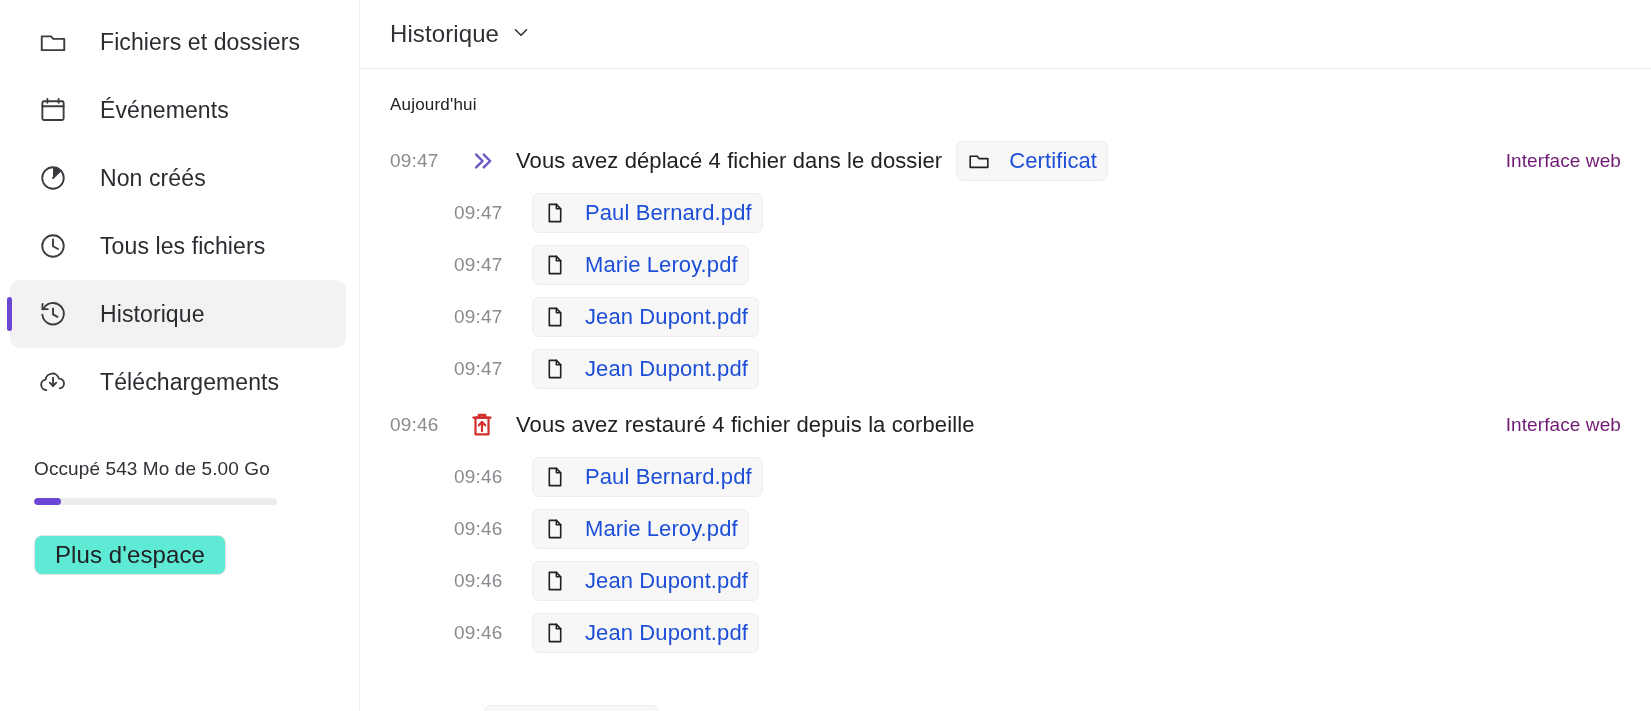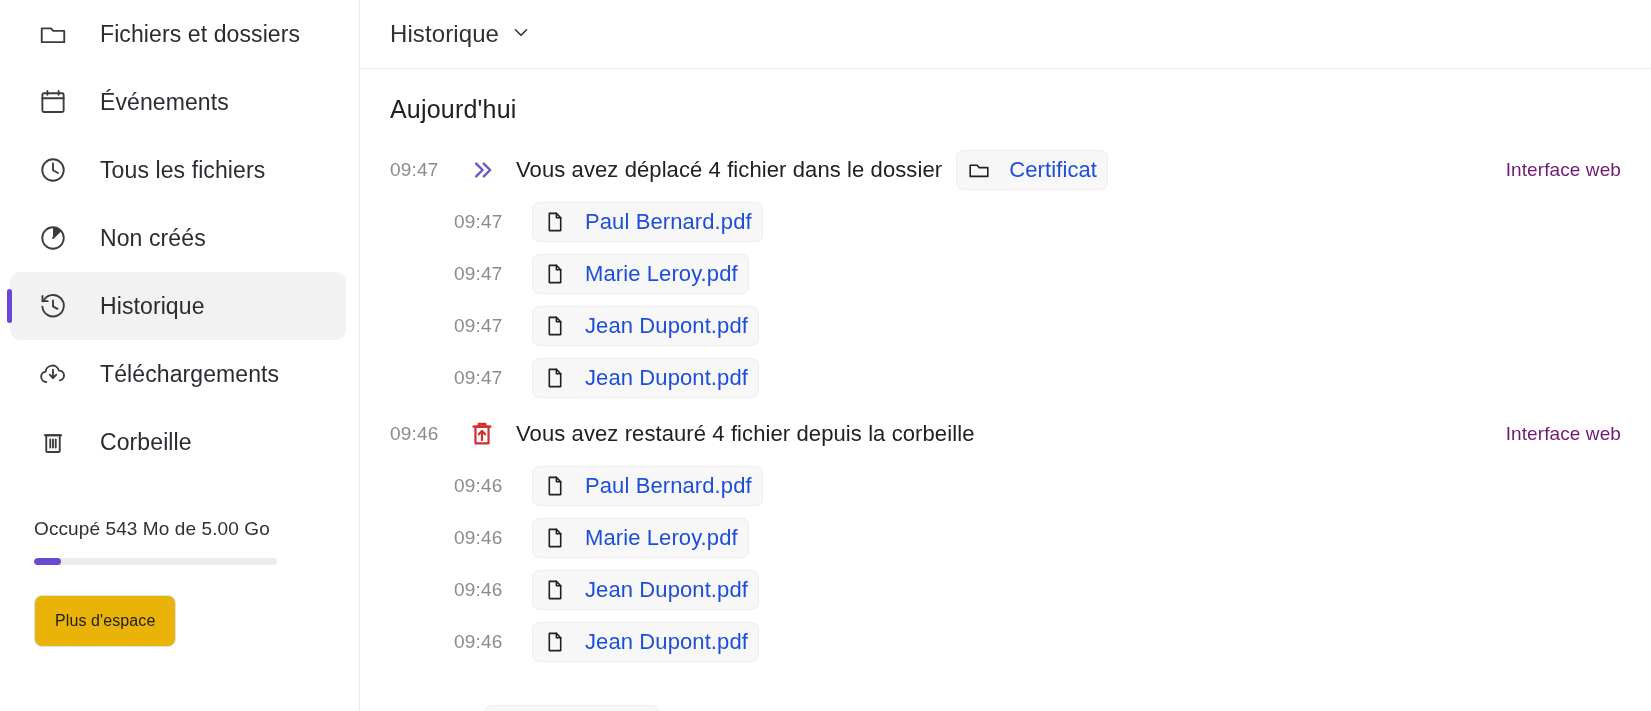--- a/index.html
+++ b/index.html
@@ -22,20 +22,21 @@
     background: #ffffff;
   }
 
   
   .sidebar {
     width: 360px;
     flex: 0 0 360px;
     height: 711px;
     background: #ffffff;
     position: relative;
+    padding-top: 8px;
     display: flex;
     flex-direction: column;
   }
   .sidebar::after {
     content: "";
     position: absolute;
     top: 0; right: 0; bottom: 0;
     width: 1px;
     background: #ececec;
   }
@@ -108,27 +109,27 @@
   .storage-fill {
     height: 100%;
     border-radius: 4px;
     background: #6c47d6;
   }
   .more-space-btn {
     margin-top: 30px;
     display: inline-flex;
     align-items: center;
     justify-content: center;
-    height: 52px;
+    height: 40px;
     padding: 0 20px;
-    background: #eab308;
+    background: #5eead4;
     border: 1px solid #e3e3e3;
     border-radius: 8px;
     font-family: "Liberation Sans", sans-serif;
-    font-size: 16px;
+    font-size: 24px;
     color: #202124;
     cursor: pointer;
     letter-spacing: .1px;
     white-space: nowrap;
   }
 
   
   .main {
     flex: 1 1 auto;
     height: 711px;
@@ -153,21 +154,21 @@
   }
   .header-title {
     font-size: 24px;
     color: #303136;
     letter-spacing: .1px;
   }
   .chevron-down { display: block; color: #303136; }
 
   .day-heading {
     padding: 26px 0 20px 30px;
-    font-size: 25px;
+    font-size: 17px;
     color: #202124;
     letter-spacing: .2px;
   }
 
   
   .event-row {
     display: flex;
     align-items: center;
     height: 52px;
     padding-left: 30px;
@@ -286,35 +287,35 @@
             <line x1="16.5" y1="3.2" x2="16.5" y2="6.2"></line>
           </svg>
         </span>
         <span class="nav-label">Événements</span>
       </li>
 
       <li class="nav-item">
         <span class="nav-icon">
           <svg width="30" height="30" viewBox="0 0 24 24" fill="none" stroke="currentColor" stroke-width="1.5" stroke-linecap="round" stroke-linejoin="round">
             <circle cx="12" cy="12" r="8.6"></circle>
-            <polyline points="12,6.8 12,12.2 16,14.4"></polyline>
-          </svg>
-        </span>
-        <span class="nav-label">Tous les fichiers</span>
+            <path d="M12 12V3.4A8.6 8.6 0 0 1 18.1 6.1z" fill="currentColor" stroke="none"></path>
+            <path d="M12 12L18.1 6.1"></path>
+          </svg>
+        </span>
+        <span class="nav-label">Non créés</span>
       </li>
 
       <li class="nav-item">
         <span class="nav-icon">
           <svg width="30" height="30" viewBox="0 0 24 24" fill="none" stroke="currentColor" stroke-width="1.5" stroke-linecap="round" stroke-linejoin="round">
             <circle cx="12" cy="12" r="8.6"></circle>
-            <path d="M12 12V3.4A8.6 8.6 0 0 1 18.1 6.1z" fill="currentColor" stroke="none"></path>
-            <path d="M12 12L18.1 6.1"></path>
-          </svg>
-        </span>
-        <span class="nav-label">Non créés</span>
+            <polyline points="12,6.8 12,12.2 16,14.4"></polyline>
+          </svg>
+        </span>
+        <span class="nav-label">Tous les fichiers</span>
       </li>
 
       <li class="nav-item active">
         <span class="nav-icon">
           <svg width="30" height="30" viewBox="0 0 24 24" fill="none" stroke="currentColor" stroke-width="1.5" stroke-linecap="round" stroke-linejoin="round">
             <path d="M3.6 8.1V3.9"></path>
             <path d="M3.6 8.1h4.2"></path>
             <path d="M4.2 8.3A8.6 8.6 0 1 1 3.5 12.6"></path>
             <polyline points="12,7.6 12,12.3 15.6,14.3"></polyline>
           </svg>
@@ -326,32 +327,20 @@
         <span class="nav-icon">
           <svg width="30" height="30" viewBox="0 0 24 24" fill="none" stroke="currentColor" stroke-width="1.5" stroke-linecap="round" stroke-linejoin="round">
             <path d="M6.6 18.4a4.2 4.2 0 0 1-.5-8.35A5.4 5.4 0 0 1 16.7 9.3a3.9 3.9 0 0 1 .8 7.75"></path>
             <line x1="12" y1="8.6" x2="12" y2="15"></line>
             <polyline points="9.4,12.5 12,15.2 14.6,12.5"></polyline>
           </svg>
         </span>
         <span class="nav-label">Téléchargements</span>
       </li>
 
-      <li class="nav-item">
-        <span class="nav-icon">
-          <svg width="30" height="30" viewBox="0 0 24 24" fill="none" stroke="currentColor" stroke-width="1.5" stroke-linecap="round" stroke-linejoin="round">
-            <path d="M5.4 6.6h13.2"></path>
-            <path d="M6.6 6.6h10.8V19a1 1 0 0 1-1 1H7.6a1 1 0 0 1-1-1z"></path>
-            <line x1="9.8" y1="10" x2="9.8" y2="16.4"></line>
-            <line x1="12" y1="10" x2="12" y2="16.4"></line>
-            <line x1="14.2" y1="10" x2="14.2" y2="16.4"></line>
-          </svg>
-        </span>
-        <span class="nav-label">Corbeille</span>
-      </li>
 
     </ul>
 
     <div class="storage">
       <div class="storage-text">Occupé 543 Mo de 5.00 Go</div>
       <div class="storage-bar">
         <div class="storage-fill" id="storage-fill" style="width: 11%; background: rgb(108, 71, 214);"></div>
       </div>
       <button class="more-space-btn">Plus d'espace</button>
     </div>

